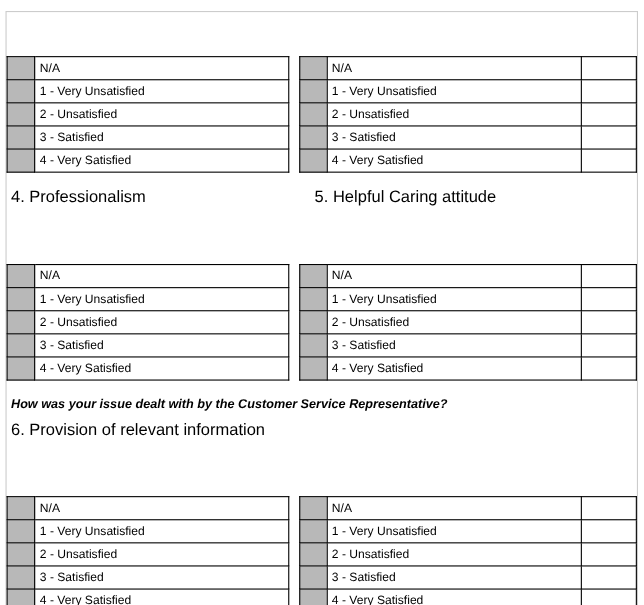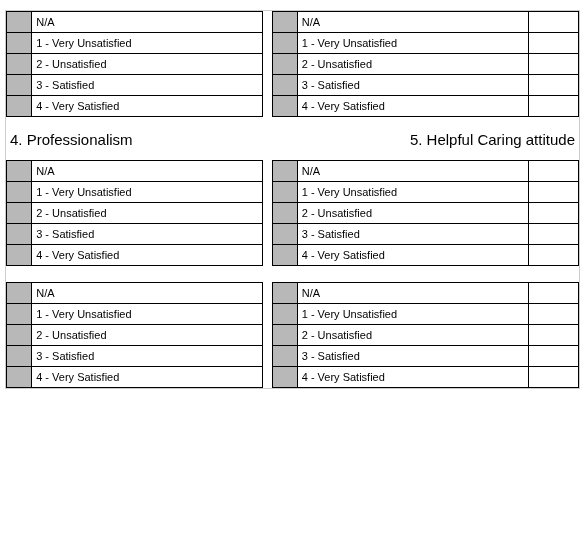--- a/index.html
+++ b/index.html
@@ -13,20 +13,21 @@
     width: 585px;
   }
   .page {
     border: 1px solid #ccc;
     padding: 0;
   }
   table.rating {
     border-collapse: collapse;
     width: 100%;
     table-layout: fixed;
+    margin-top: 40px;
   }
   table.rating td {
     border: 1px solid #000;
     height: 21px;
     padding: 2px 4px;
     vertical-align: middle;
   }
   td.box {
     background: #b8b8b8;
     width: 24px;
@@ -45,21 +46,20 @@
   .question-row {
     display: flex;
     padding: 14px 4px 12px 4px;
     font-size: 15px;
   }
   .question-row .q-left {
     flex: 0 0 276px;
   }
   .question-row .q-right {
     flex: 1;
-    text-align: right;
   }
   .section-heading {
     font-style: italic;
     font-weight: bold;
     padding: 16px 4px 4px 4px;
     font-size: 11.5px;
   }
 </style>
 </head>
 <body>
@@ -154,22 +154,24 @@
       <td class="box"></td>
       <td class="label">4 - Very Satisfied</td>
       <td class="gap"></td>
       <td class="box"></td>
       <td class="label">4 - Very Satisfied</td>
       <td class="extra"></td>
     </tr>
   </tbody>
     </table>
 
+  <div class="section-heading">How was your issue dealt with by the Customer Service Representative?</div>
 
   <div class="question-row" style="padding-top:4px">
+    <div class="q-left">6. Provision of relevant information</div>
   </div>
 
   <table class="rating">
     <tbody>
         <tr>
       <td class="box"></td>
       <td class="label">N/A</td>
       <td class="gap"></td>
       <td class="box"></td>
       <td class="label">N/A</td>

